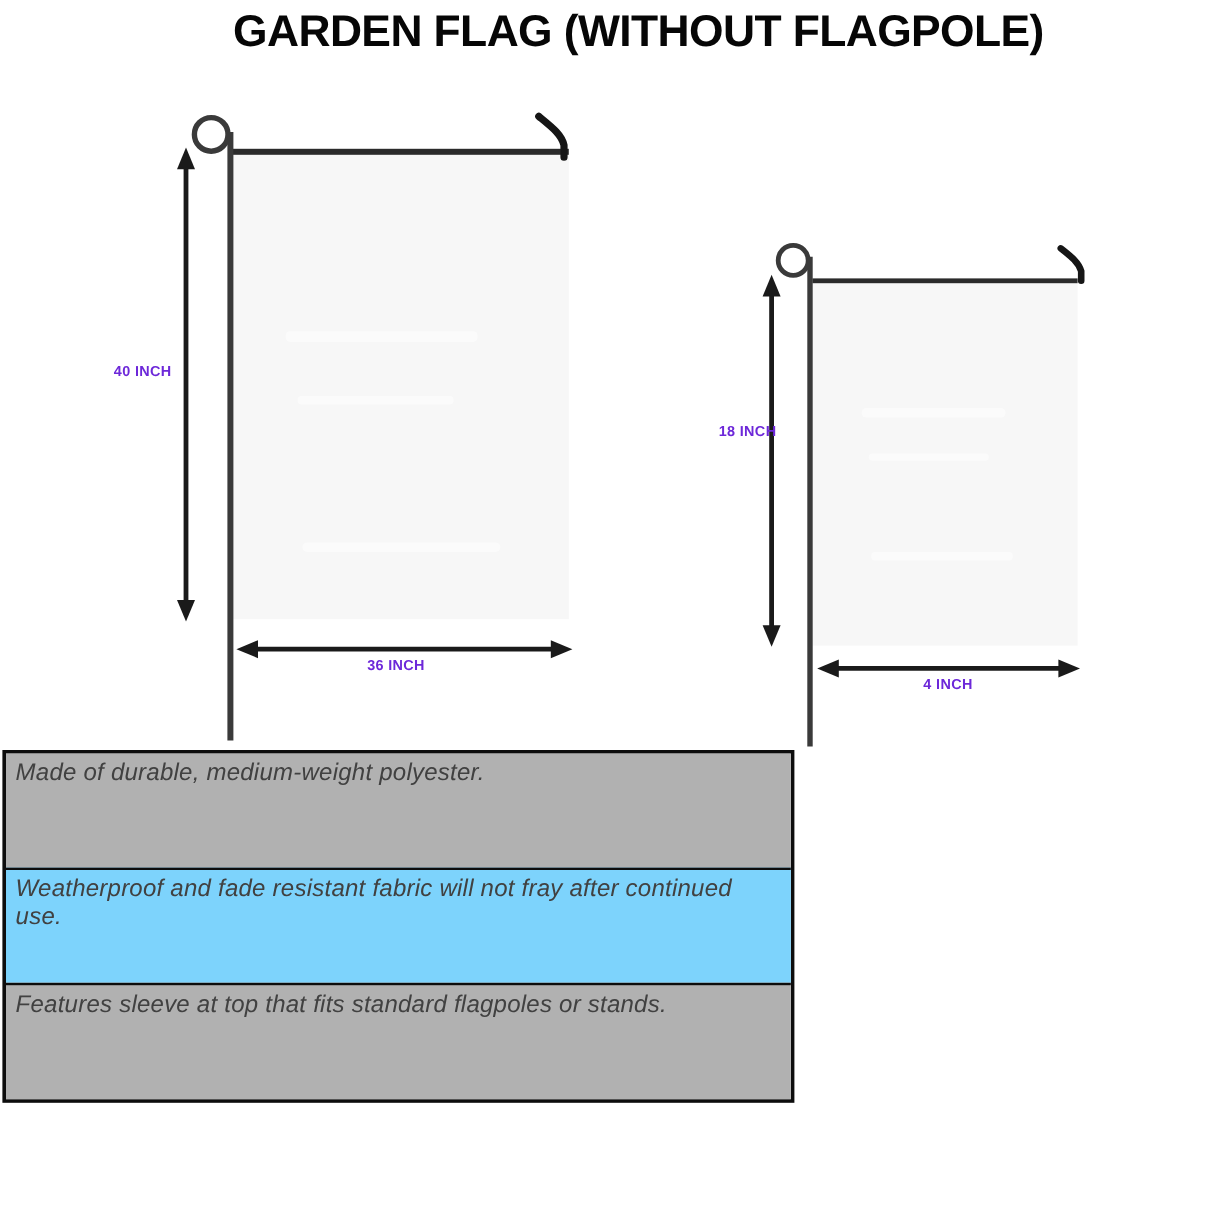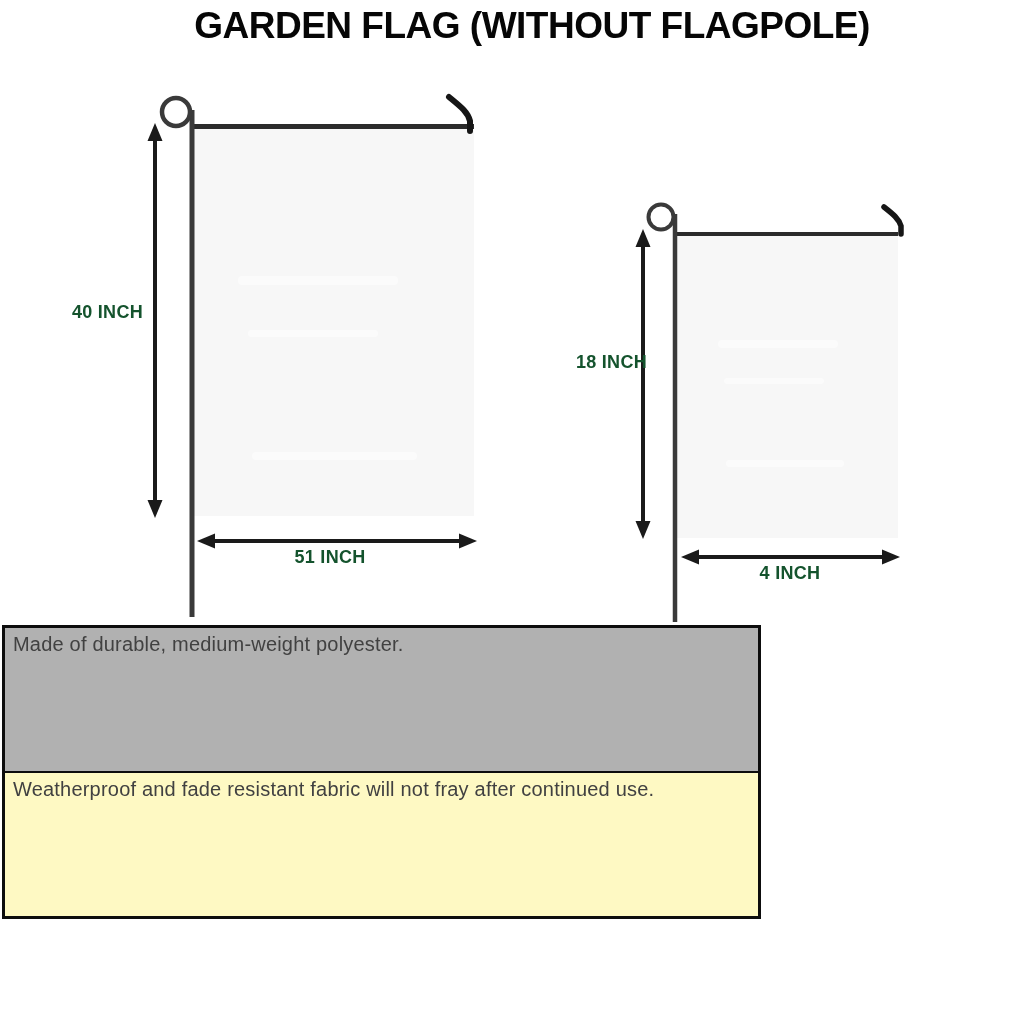--- a/index.html
+++ b/index.html
@@ -8,32 +8,32 @@
     font-family:"Liberation Sans", sans-serif;color:#111;
   }
   .title{
     position:absolute;top:6px;left:0;width:1024px;text-align:center;
     font-weight:bold;font-size:37px;line-height:40px;letter-spacing:-0.5px;color:#060606;margin-left:20px;
   }
   .title .line{white-space:nowrap;}
   .diagram{position:absolute;top:0;left:0;width:1024px;height:630px;}
   .diagram svg{position:absolute;top:0;left:0;}
   .dim-label{
-    position:absolute;font-weight:bold;font-size:18px;color:#14532d;letter-spacing:0.3px;
+    position:absolute;font-weight:bold;font-size:12px;color:#6d28d9;letter-spacing:0.3px;
   }
   .dim-label.right-align{text-align:right;}
   .dim-label.center-align{text-align:center;}
   .features{
-    position:absolute;left:2px;top:625px;width:759px;height:294px;
+    position:absolute;left:2px;top:625px;width:660px;height:294px;
     border:3px solid #0d0d0d;box-sizing:border-box;
-    display:flex;flex-direction:column;background:#ffffff;
+    display:flex;flex-direction:column;background:#ffffff;font-style:italic;
   }
   .feature-row{
     flex:1;box-sizing:border-box;padding:5px 8px 0 8px;
-    font-size:20px;letter-spacing:0.2px;color:#414141;background:#fef9c3;
+    font-size:20px;letter-spacing:0.2px;color:#414141;background:#7dd3fc;
   }
   .feature-row + .feature-row{border-top:2px solid #0d0d0d;}
   .feature-row.shaded{background:#b1b1b1;}
 </style>
 </head>
 <body>
 
 <div class="title">
   <div class="line">GARDEN FLAG (WITHOUT FLAGPOLE)</div>
 </div>
@@ -84,25 +84,28 @@
       </g>
       <g>
         <line x1="696" y1="557" x2="885" y2="557" stroke="#1a1a1a" stroke-width="4"></line>
         <polygon points="681,557 699,549.5 699,564.5" fill="#1a1a1a"></polygon>
         <polygon points="900,557 882,549.5 882,564.5" fill="#1a1a1a"></polygon>
       </g>
     </g>
   </svg>
 
   <div class="dim-label right-align" style="left:38px;top:302px;width:105px;">40 INCH</div>
-  <div class="dim-label center-align" style="left:255px;top:547px;width:150px;">51 INCH</div>
+  <div class="dim-label center-align" style="left:255px;top:547px;width:150px;">36 INCH</div>
   <div class="dim-label right-align" style="left:542px;top:352px;width:105px;">18 INCH</div>
   <div class="dim-label center-align" style="left:715px;top:563px;width:150px;">4 INCH</div>
 </div>
 
 <div class="features">
   <div class="feature-row shaded">
     <span>Made of durable, medium-weight polyester.</span>
   </div>
   <div class="feature-row">
     <span>Weatherproof and fade resistant fabric will not fray after continued use.</span>
   </div>
+  <div class="feature-row shaded">
+    <span>Features sleeve at top that fits standard flagpoles or stands.</span>
+  </div>
 </div>
 
 </body></html>

